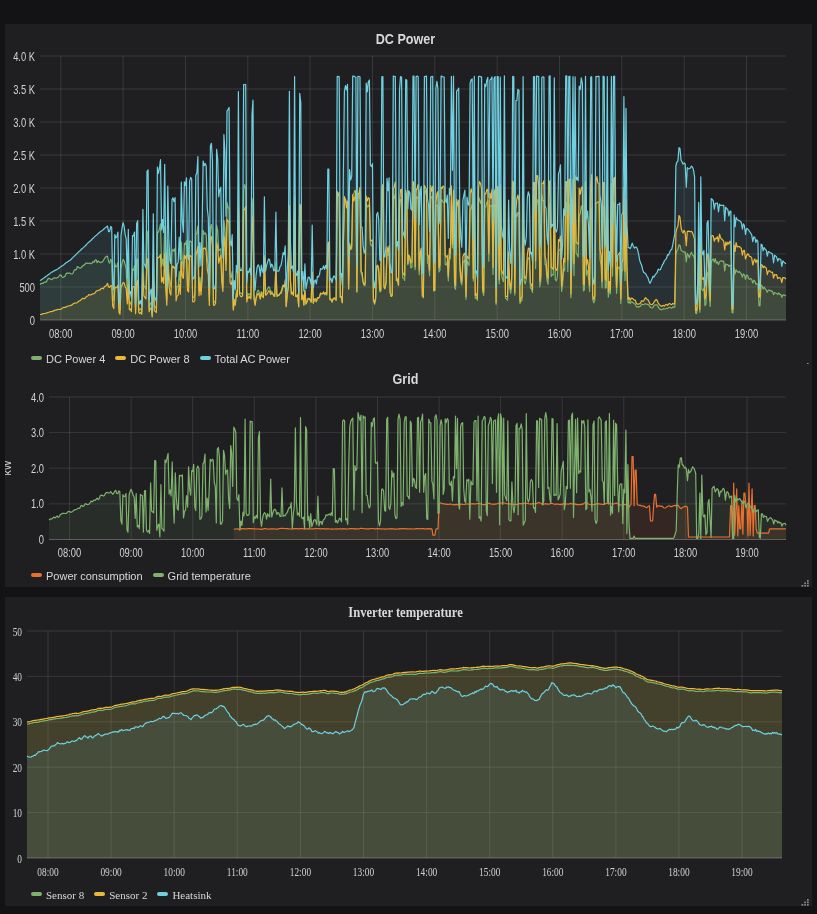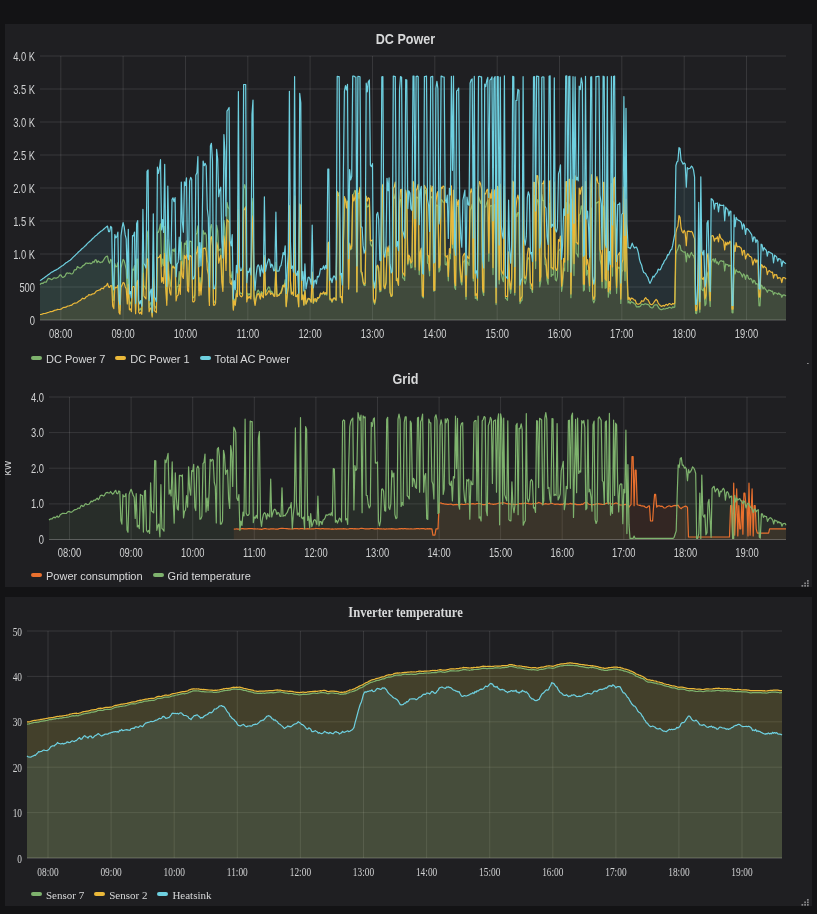--- a/index.html
+++ b/index.html
@@ -60,21 +60,21 @@
       <text transform="translate(616.8,313.5) scale(0.75,1)" fill="#d0d1d2" font-size="12.5" text-anchor="middle">17:00</text>
       <text transform="translate(679.2,313.5) scale(0.75,1)" fill="#d0d1d2" font-size="12.5" text-anchor="middle">18:00</text>
       <text transform="translate(741.5,313.5) scale(0.75,1)" fill="#d0d1d2" font-size="12.5" text-anchor="middle">19:00</text>
       <rect x="802.0" y="339" width="1.7" height="1.7" fill="#8a8a8c"></rect>
       <rect x="802.0" y="341.5" width="1.7" height="1.7" fill="#8a8a8c"></rect>
       <rect x="802.0" y="344" width="1.7" height="1.7" fill="#8a8a8c"></rect>
       <rect x="799.25" y="341.5" width="1.7" height="1.7" fill="#8a8a8c"></rect>
       <rect x="799.25" y="344" width="1.7" height="1.7" fill="#8a8a8c"></rect>
       <rect x="796.5" y="344" width="1.7" height="1.7" fill="#8a8a8c"></rect>
     </svg>
-<div class="legend" style="top:328px;"><span class="ic" style="background:#7eb26d"></span><span class="lb">DC Power 7</span><span class="ic" style="background:#eab839"></span><span class="lb">DC Power 1</span><span class="ic" style="background:#6ed0e0"></span><span class="lb">Total AC Power</span></div>
+<div class="legend" style="top:328px;"><span class="ic" style="background:#7eb26d"></span><span class="lb">DC Power 4</span><span class="ic" style="background:#eab839"></span><span class="lb">DC Power 8</span><span class="ic" style="background:#6ed0e0"></span><span class="lb">Total AC Power</span></div>
 </div>
 <div class="panel" style="top:364px;height:223px;">
 <svg width="807" height="223" style="position:absolute;top:0;left:0;">
       <text transform="translate(400.5,20) scale(0.9,1)" font-size="14" font-weight="bold" fill="#d8d9da" text-anchor="middle">Grid</text>
       <line x1="44" y1="175.5" x2="781" y2="175.5" stroke="rgba(255,255,255,0.11)" stroke-width="1"></line>
       <line x1="44" y1="139.9" x2="781" y2="139.9" stroke="rgba(255,255,255,0.11)" stroke-width="1"></line>
       <line x1="44" y1="104.2" x2="781" y2="104.2" stroke="rgba(255,255,255,0.11)" stroke-width="1"></line>
       <line x1="44" y1="68.6" x2="781" y2="68.6" stroke="rgba(255,255,255,0.11)" stroke-width="1"></line>
       <line x1="44" y1="33.0" x2="781" y2="33.0" stroke="rgba(255,255,255,0.11)" stroke-width="1"></line>
       <line x1="64.5" y1="33" x2="64.5" y2="175.5" stroke="rgba(255,255,255,0.11)" stroke-width="1"></line>
@@ -167,13 +167,13 @@
       <text transform="translate(610.9,278.5) scale(0.75,1)" fill="#d0d1d2" font-size="12.5" text-anchor="middle">17:00</text>
       <text transform="translate(673.9,278.5) scale(0.75,1)" fill="#d0d1d2" font-size="12.5" text-anchor="middle">18:00</text>
       <text transform="translate(737.0,278.5) scale(0.75,1)" fill="#d0d1d2" font-size="12.5" text-anchor="middle">19:00</text>
       <rect x="802.0" y="302" width="1.7" height="1.7" fill="#8a8a8c"></rect>
       <rect x="802.0" y="304.5" width="1.7" height="1.7" fill="#8a8a8c"></rect>
       <rect x="802.0" y="307" width="1.7" height="1.7" fill="#8a8a8c"></rect>
       <rect x="799.25" y="304.5" width="1.7" height="1.7" fill="#8a8a8c"></rect>
       <rect x="799.25" y="307" width="1.7" height="1.7" fill="#8a8a8c"></rect>
       <rect x="796.5" y="307" width="1.7" height="1.7" fill="#8a8a8c"></rect>
     </svg>
-<div class="legend" style="top:291px;"><span class="ic" style="background:#7eb26d"></span><span class="lb">Sensor 7</span><span class="ic" style="background:#eab839"></span><span class="lb">Sensor 2</span><span class="ic" style="background:#6ed0e0"></span><span class="lb">Heatsink</span></div>
+<div class="legend" style="top:291px;"><span class="ic" style="background:#7eb26d"></span><span class="lb">Sensor 8</span><span class="ic" style="background:#eab839"></span><span class="lb">Sensor 2</span><span class="ic" style="background:#6ed0e0"></span><span class="lb">Heatsink</span></div>
 </div>
 </body></html>

